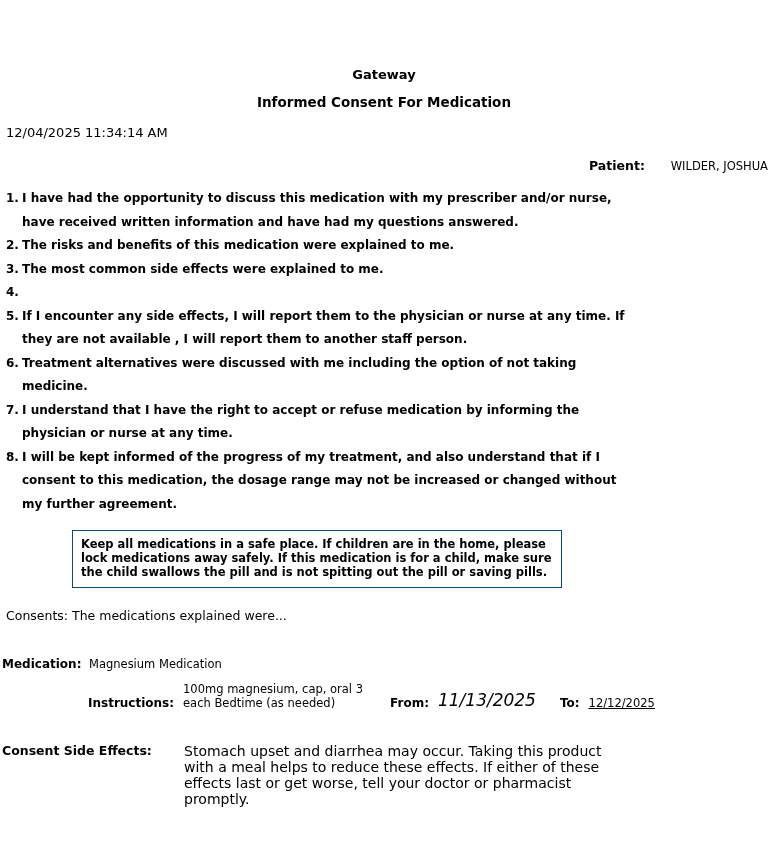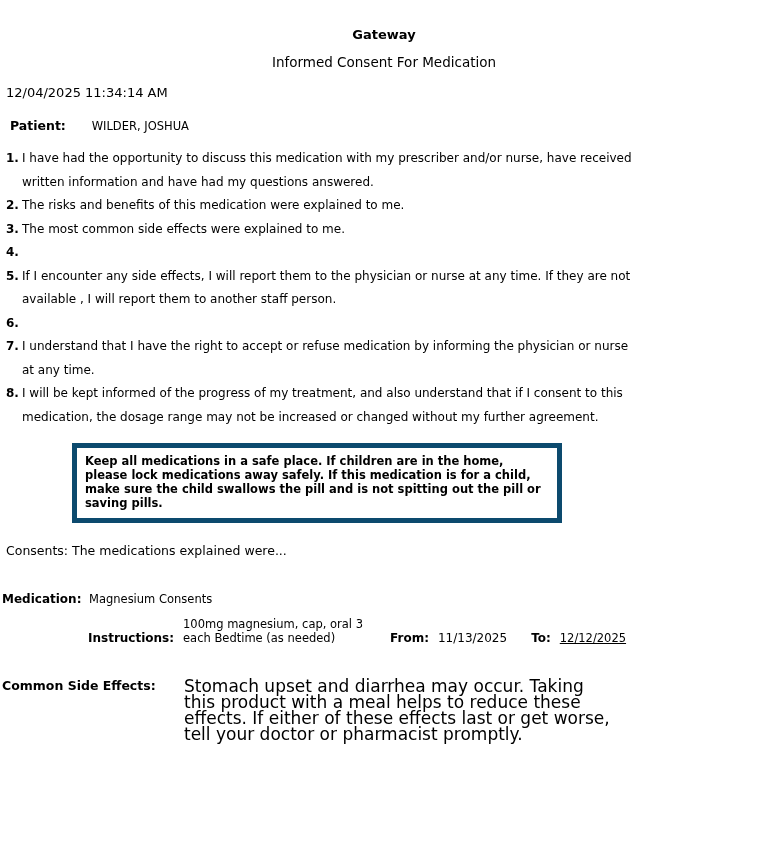--- a/index.html
+++ b/index.html
@@ -23,34 +23,36 @@
     box-sizing: border-box;
   }
   .title-block {
     text-align: center;
     padding-top: 26px;
   }
   .doc-title {
     font-size: 13px;
     font-weight: bold;
     line-height: 18px;
+    margin-top: 40px;
   }
   .doc-subtitle {
     font-size: 13.5px;
-    font-weight: normal;
+    font-weight: bold;
     line-height: 18px;
     margin-top: 9px;
   }
   .timestamp {
     font-size: 13px;
     margin: 14px 0 0 6px;
   }
   .patient-row {
     margin: 18px 0 0 10px;
     font-size: 12px;
+    text-align: right;
   }
   .patient-label {
     font-weight: bold;
     font-size: 12.5px;
   }
   .patient-name {
     font-size: 11.5px;
     padding-left: 22px;
   }
   .terms {
@@ -65,26 +67,26 @@
     margin-bottom: 0px;
   }
   .term-num {
     width: 16px;
     flex: 0 0 16px;
     font-weight: bold;
   }
   .term-text {
     flex: 1 1 auto;
     max-width: 612px;
-    font-weight: normal;
+    font-weight: bold;
   }
   .notice-box {
     margin: 14px 0 0 72px;
     width: 490px;
-    border: 5px solid #0c4a6e;
+    border: 1px solid #0c4a6e;
     box-sizing: border-box;
     padding: 6px 8px 8px 8px;
   }
   .notice-text {
     font-size: 11.5px;
     font-weight: bold;
     line-height: 14px;
     margin: 0;
   }
   .consents {
@@ -129,23 +131,24 @@
     flex: 0 0 205px;
     padding-left: 9px;
   }
   .from-label {
     font-weight: bold;
     font-size: 12px;
     flex: 0 0 auto;
     padding-left: 2px;
   }
   .from-val {
-    font-size: 12px;
+    font-size: 17px;
     padding-left: 9px;
     flex: 0 0 auto;
+    font-style: italic;
   }
   .to-label {
     font-weight: bold;
     font-size: 12px;
     flex: 0 0 auto;
     padding-left: 24px;
   }
   .to-val {
     font-size: 11.5px;
     padding-left: 9px;
@@ -157,21 +160,21 @@
     align-items: flex-start;
     margin-top: 33px;
   }
   .side-label {
     font-weight: bold;
     font-size: 12.5px;
     flex: 0 0 168px;
     padding-left: 2px;
   }
   .side-text {
-    font-size: 17px;
+    font-size: 14px;
     line-height: 16px;
     width: 430px;
     flex: 0 0 430px;
     padding-left: 14px;
   }
 </style>
 </head>
 <body>
 
 <div class="page">
@@ -203,51 +206,52 @@
     </div>
     <div class="term">
       <span class="term-num">4.</span>
     </div>
     <div class="term">
       <span class="term-num">5.</span>
       <span class="term-text">If I encounter any side effects, I will report them to the physician or nurse at any time. If they are not available , I will report them to another staff person.</span>
     </div>
     <div class="term">
       <span class="term-num">6.</span>
+      <span class="term-text">Treatment alternatives were discussed with me including the option of not taking medicine.</span>
     </div>
     <div class="term">
       <span class="term-num">7.</span>
       <span class="term-text">I understand that I have the right to accept or refuse medication by informing the physician or nurse at any time.</span>
     </div>
     <div class="term">
       <span class="term-num">8.</span>
       <span class="term-text">I will be kept informed of the progress of my treatment, and also understand that if I consent to this medication, the dosage range may not be increased or changed without my further agreement.</span>
     </div>
   </div>
 
   <div class="notice-box">
     <p class="notice-text">Keep all medications in a safe place. If children are in the home, please lock medications away safely. If this medication is for a child, make sure the child swallows the pill and is not spitting out the pill or saving pills.</p>
   </div>
 
   <div class="consents">Consents: The medications explained were...</div>
 
   <div class="med-section">
     <div class="med-row">
       <span class="med-label">Medication:</span>
-      <span class="med-name">Magnesium Consents</span>
+      <span class="med-name">Magnesium Medication</span>
     </div>
 
     <div class="instr-row">
       <span class="instr-label">Instructions:</span>
       <span class="instr-text">100mg magnesium, cap, oral 3 each Bedtime (as needed)</span>
       <span class="from-label">From:</span>
       <span class="from-val">11/13/2025</span>
       <span class="to-label">To:</span>
       <span class="to-val">12/12/2025</span>
     </div>
 
     <div class="side-row">
-      <span class="side-label">Common Side Effects:</span>
+      <span class="side-label">Consent Side Effects:</span>
       <span class="side-text">Stomach upset and diarrhea may occur. Taking this product with a meal helps to reduce these effects. If either of these effects last or get worse, tell your doctor or pharmacist promptly.</span>
     </div>
   </div>
 
 </div>
 
 </body></html>

